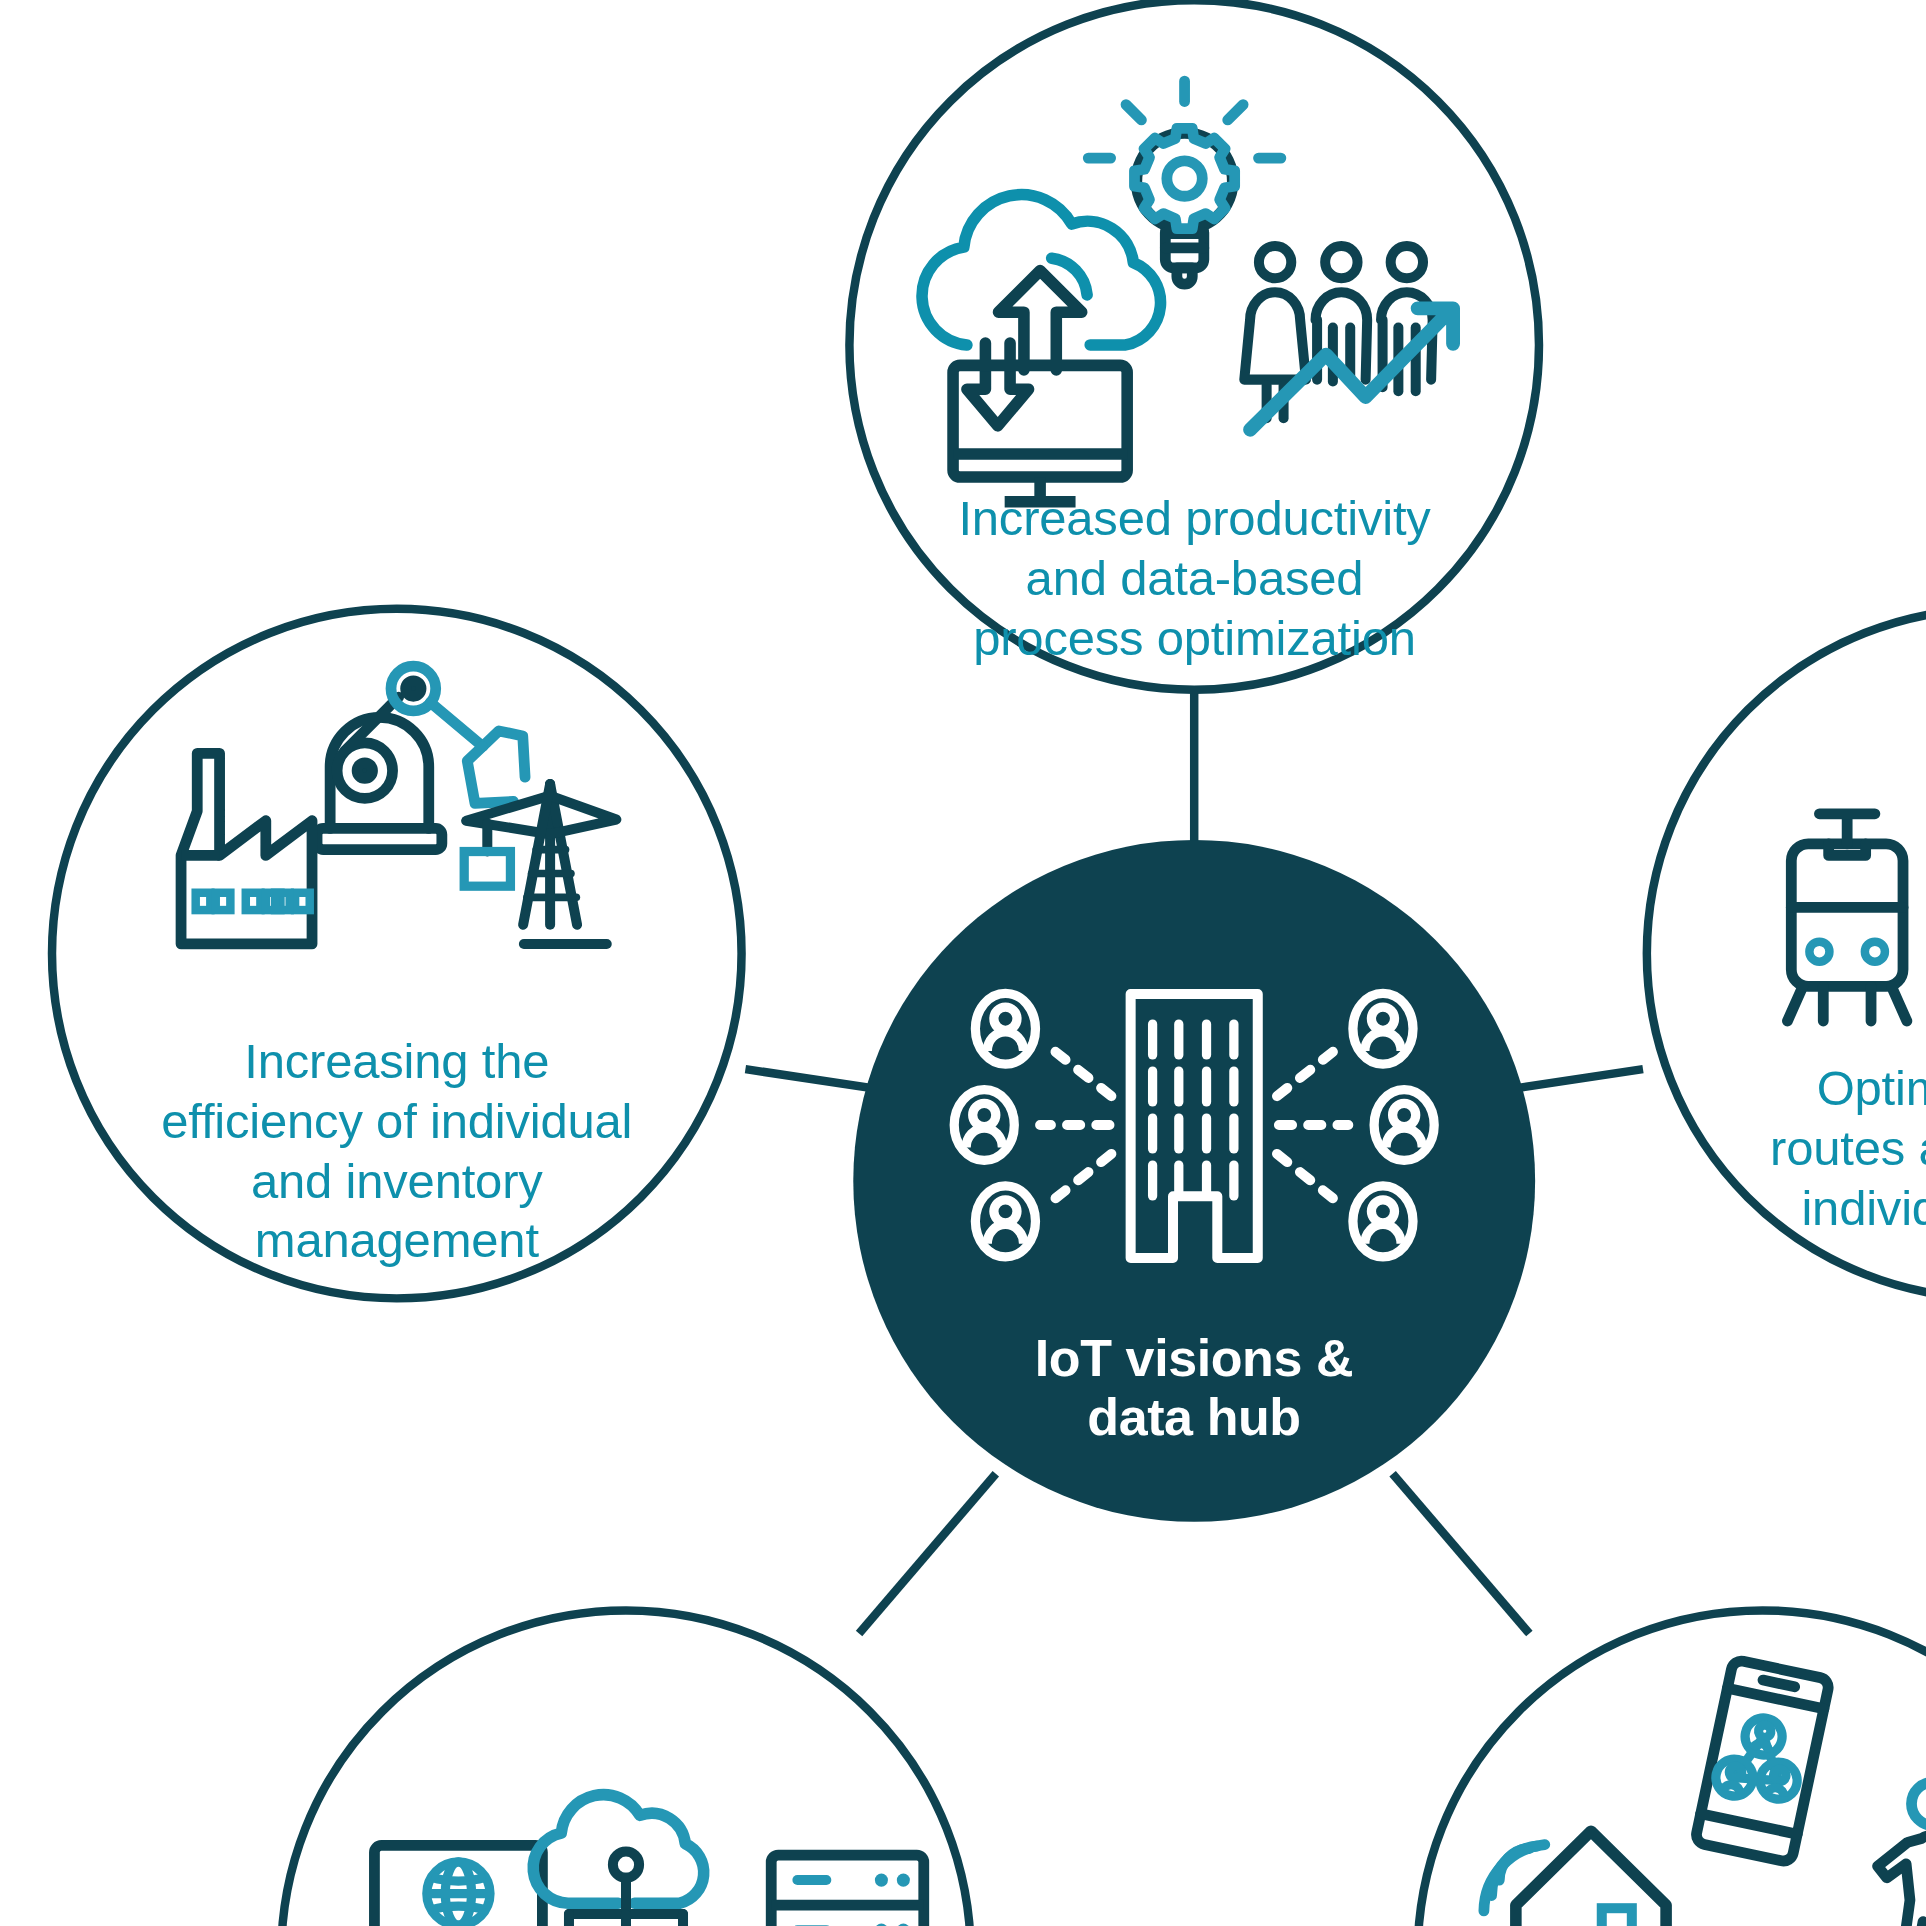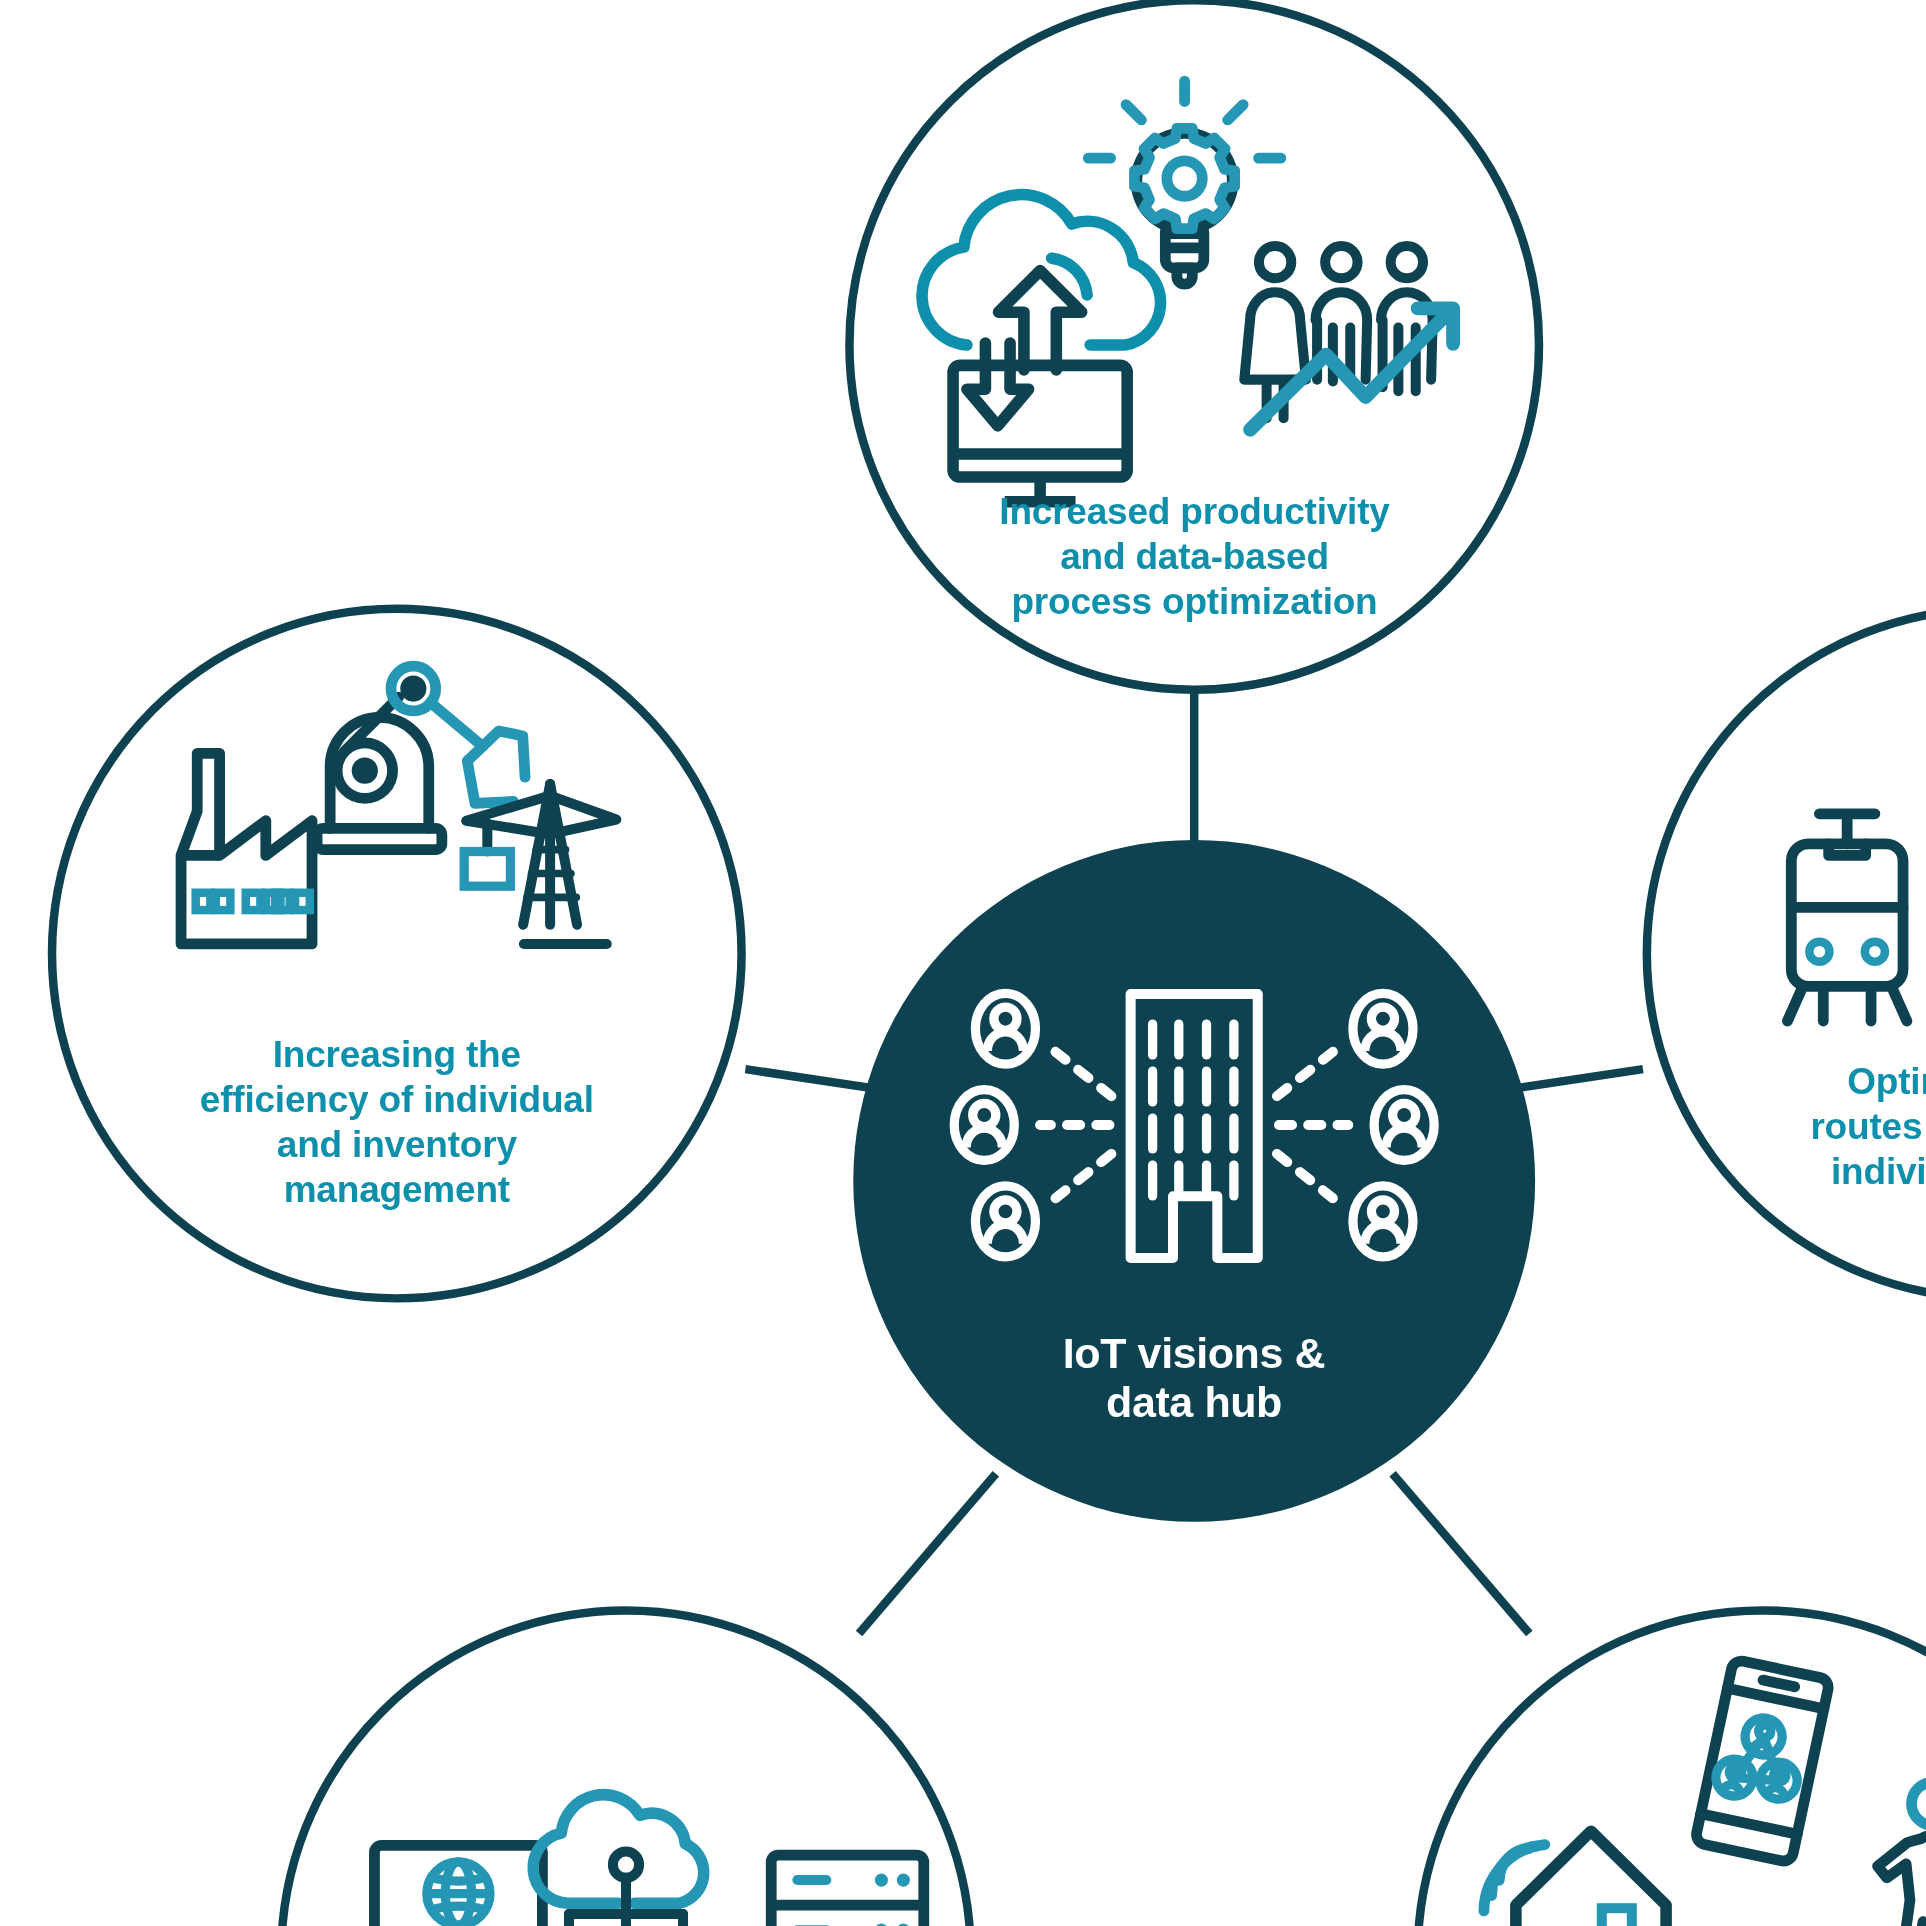--- a/index.html
+++ b/index.html
@@ -22,33 +22,33 @@
     left: 0;
     top: 0;
     width: 2378px;
     height: 2351px;
   }
   .node-label {
     position: absolute;
     text-align: center;
     color: #0E90AC;
     font-family: "Liberation Sans", sans-serif;
-    font-weight: bold;
-    font-size: 37px;
+    font-weight: normal;
+    font-size: 49px;
     line-height: 1.22;
     letter-spacing: -0.2px;
     white-space: pre-line;
   }
   .hub-label {
     position: absolute;
     text-align: center;
     color: #ffffff;
     font-family: "Liberation Sans", sans-serif;
     font-weight: bold;
-    font-size: 43px;
+    font-size: 52px;
     line-height: 1.14;
     letter-spacing: -0.4px;
     white-space: pre-line;
   }
 </style>
 </head>
 <body>
 
 <div id="stage">
 

